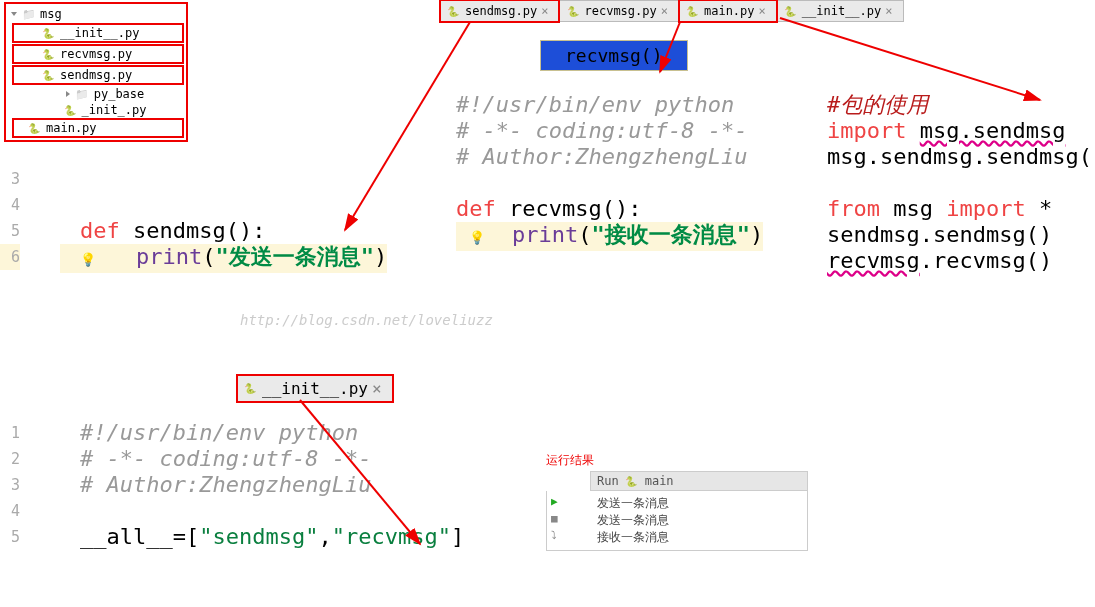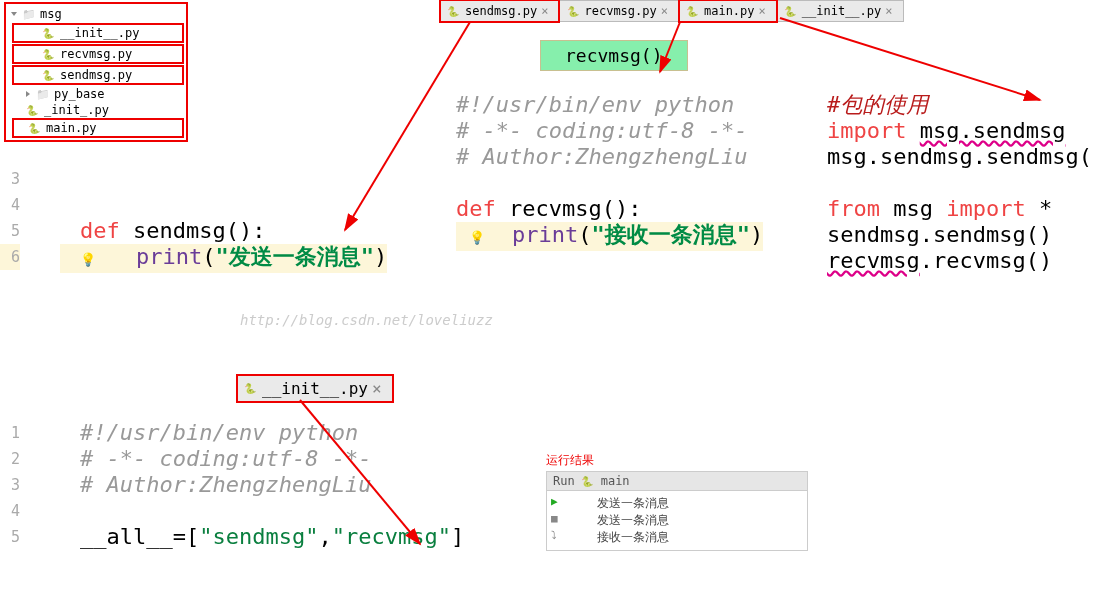--- a/index.html
+++ b/index.html
@@ -1,52 +1,52 @@
 <!DOCTYPE html>
 <html><head>
 <meta charset="utf-8">
 <style>
 * { margin:0; padding:0; box-sizing:border-box; font-family: "Microsoft YaHei", Consolas, monospace; }
 body { background:#fff; width:1095px; height:607px; position:relative; overflow:hidden; }
 
 .tree { position:absolute; left:4px; top:2px; width:184px; border:2px solid #e00; padding:2px 2px 2px 6px; font-size:12px; background:#fff; }
 .tree-row { display:flex; align-items:center; gap:4px; padding:1px 0; white-space:nowrap; }
-.tree-row.ind1 { padding-left:14px; }
+.tree-row.ind1 { padding-left:14px;justify-content:center; }
 .tree-row.ind2 { padding-left:28px; }
 .tree-row.ind2.box { border:2px solid #e00; margin:1px 0; }
 .tree-row.main-box { border:2px solid #e00; padding-left:14px; }
 .folder-ic,.py-ic { width:14px; height:14px; display:inline-flex; align-items:center; justify-content:center; }
 .folder-ic::before { content:"📁"; font-size:11px; filter:grayscale(1) opacity(.7); }
 .py-ic::before { content:"🐍"; font-size:10px; }
 .tri { display:inline-block; width:0;height:0; border-left:4px solid #888; border-top:3px solid transparent; border-bottom:3px solid transparent; margin-right:2px;}
 .tri.down { transform:rotate(90deg); }
 
 .tabs-top { position:absolute; left:440px; top:0; display:flex; gap:0; font-size:12px; }
 .tab { background:#eaeaea; border:1px solid #bbb; padding:3px 10px 3px 6px; display:flex; align-items:center; gap:4px; }
 .tab.box-red { outline:2px solid #e00; outline-offset:-1px; z-index:2; }
 .tab .close { color:#888; }
 
 .gutter { position:absolute; left:0; width:26px; color:#aaa; font-size:15px; text-align:right; padding-right:6px; line-height:26px; }
 .code-pane { position:absolute; font-family: Consolas, monospace; font-size:22px; line-height:26px; }
 
-.tooltip-box { position:absolute; left:540px; top:40px; background:#86efac; border:1px solid #c8c090; padding:4px 24px; font-family:Consolas,monospace; font-size:18px; }
+.tooltip-box { position:absolute; left:540px; top:40px; background:#1d4ed8; border:1px solid #c8c090; padding:4px 24px; font-family:Consolas,monospace; font-size:18px; }
 
 .kw { color:#ef4444; font-weight:normal;margin-top:35px; }
 .fn { color:#6a3c98; }
 .str { color:#008b45; font-weight:bold; }
 .strg{ color:#0a7f3f; }
 .cmt { color:#999; font-style:italic; font-family:Consolas,monospace; }
 .wavy { text-decoration: underline wavy #d08; }
 .bulb::before { content:"💡"; font-size:13px; }
 .hl-line { background:#fdf6d9; }
 
 .init-tab { position:absolute; left:236px; top:374px; border:2px solid #e00; }
 .run-panel { position:absolute; left:498px; top:452px; width:310px; font-size:12px;padding-left:48px; }
 .run-title { color:#e00; margin-bottom:2px; }
-.run-head { background:#e6e6e6; padding:2px 6px; color:#555; border:1px solid #ccc; display:flex; gap:6px; align-items:flex-start;}
+.run-head { background:#e6e6e6; padding:2px 6px; color:#555; border:1px solid #ccc; display:flex; gap:6px; align-items:flex-start;margin-left:44px;}
 .run-body { border:1px solid #ccc; border-top:none; display:flex; }
 .run-btns { width:44px; display:flex; flex-direction:column; padding:4px; gap:4px; align-items:flex-start;}
 .run-btns span { font-size:11px; color:#888; }
 .run-out { flex:1; padding:4px 6px; font-size:12px; color:#444; }
 .run-path { color:#2060c0; font-size:11px; }
 .wm { position:absolute; color:#ccc; font-size:14px; font-style:italic; }
 
 
 svg.overlay { position:absolute; left:0; top:0; width:1095px; height:607px; pointer-events:none; }
 </style>

